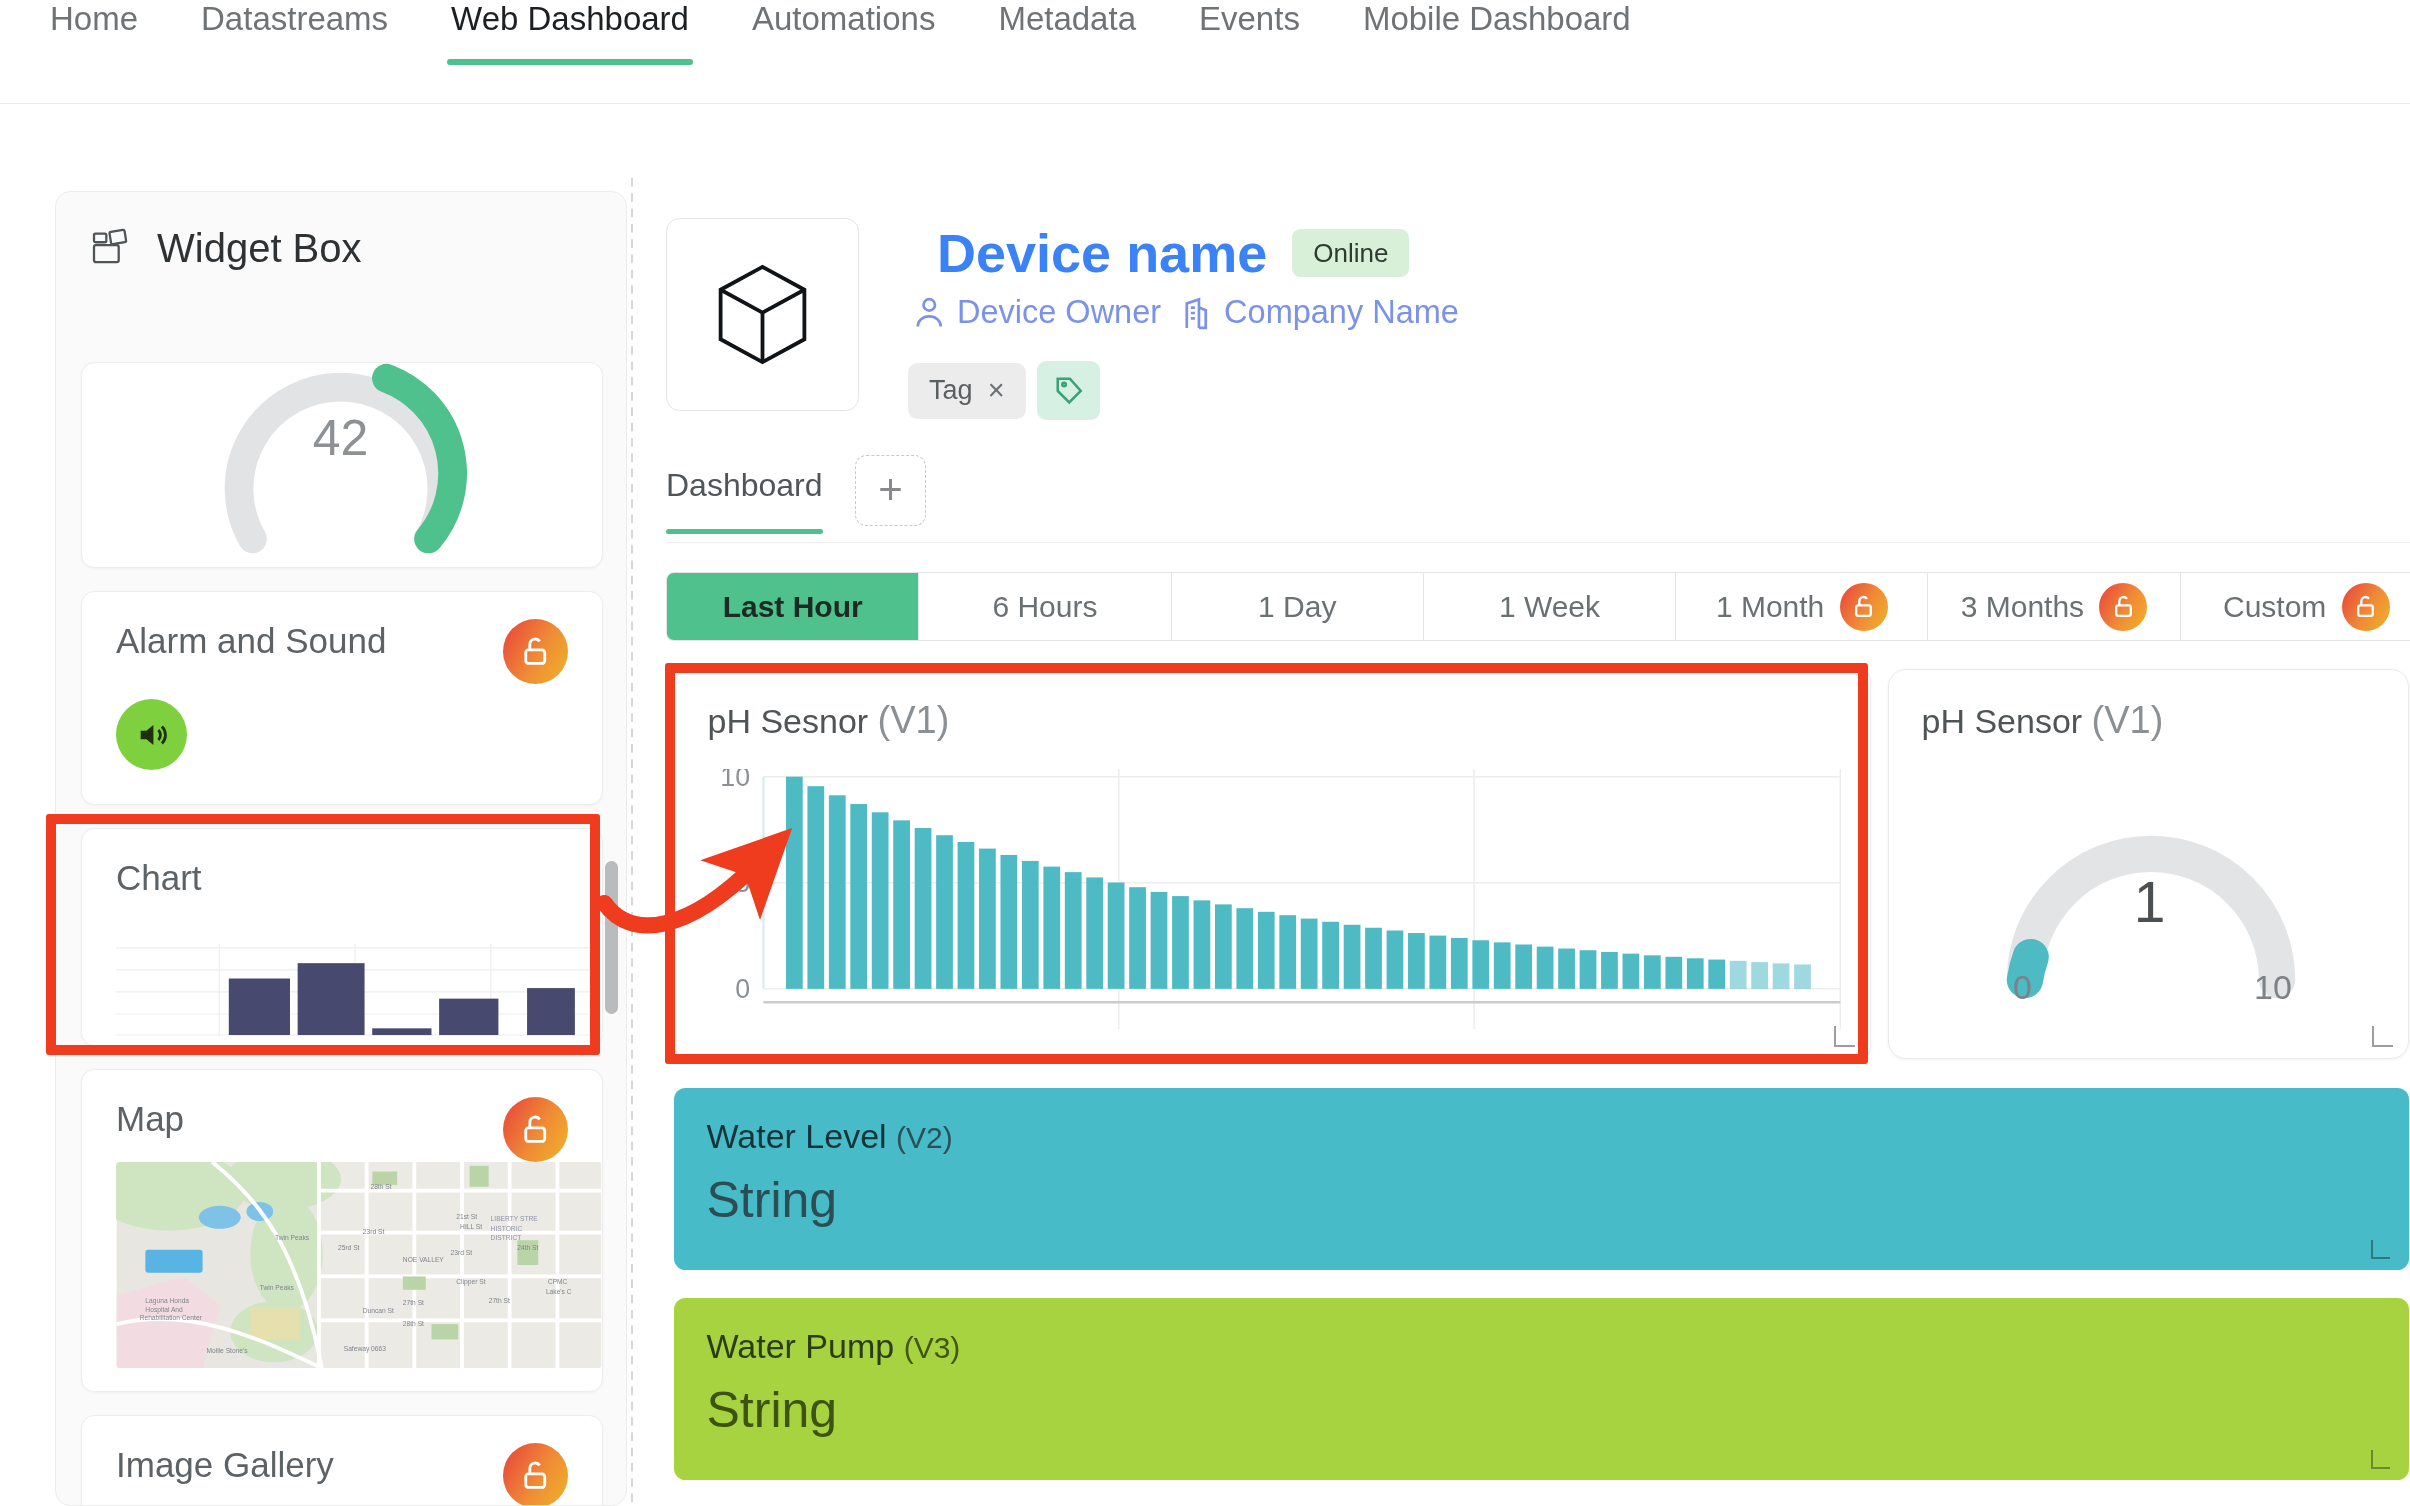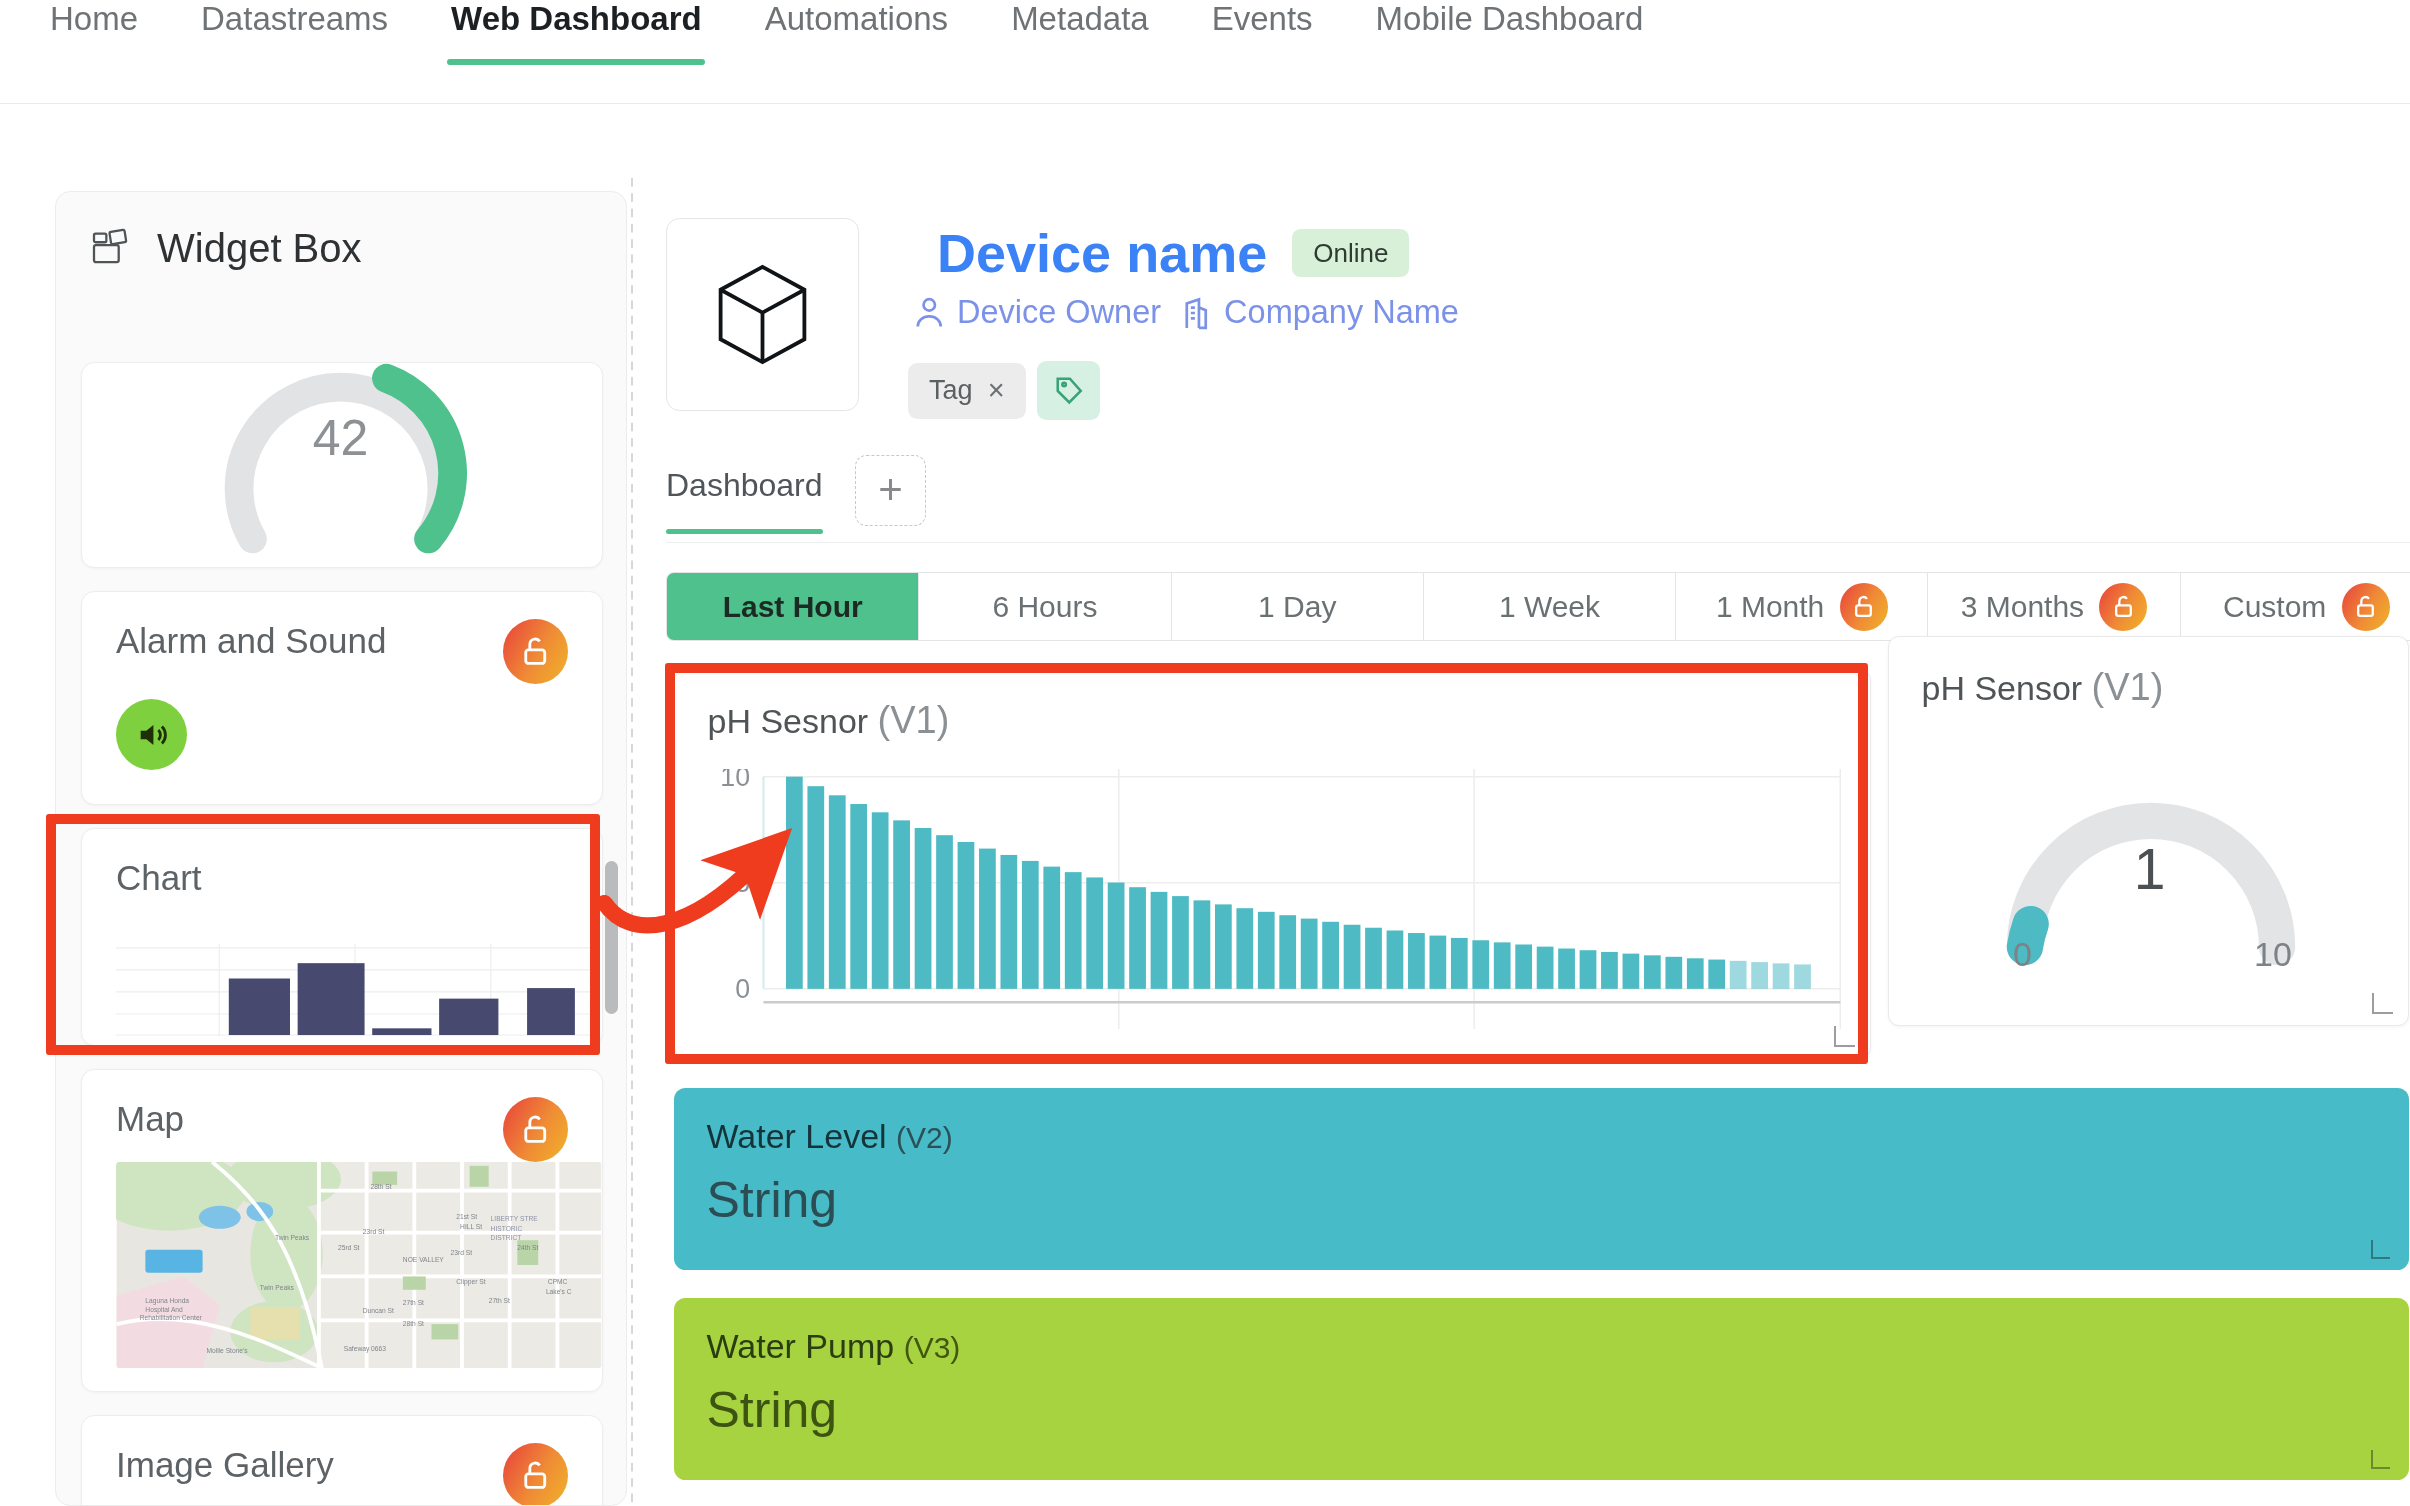--- a/index.html
+++ b/index.html
@@ -16,21 +16,21 @@
     border-bottom: 1.9px solid #e9eaec;
     display: flex; align-items: flex-start;
     padding-left: 50px;
   }
   .nav-item {
     position: relative;
     font-size: 33px; color: #6f7376; font-weight: 400;
     padding: 0 0 25px 0; margin-right: 63px;
     white-space: nowrap; cursor: pointer;
   }
-  .nav-item.active { color: #1d2023; font-weight: 700; }
+  .nav-item.active { color: #1d2023; font-weight: 400; }
   .nav-item.active::after {
     content: ""; position: absolute; left: -3.8px; right: -3.8px; bottom: -1.9px;
     height: 5.7px; background: #4fc18c; border-radius: 2.9px;
   }
 
   
   .sidebar {
     position: absolute; left: 55px; top: 191px;
     width: 572px; height: 1315px;
     background: #fafafa;
@@ -207,23 +207,23 @@
   .range-btn .lockbadge-sm svg { width: 25px; height: 25px; }
 
   
   .w-chart {
     position: absolute; left: 674px; top: 669px;
     width: 1197px; height: 390px;
     background: #fff; border: 1px solid #eaeaea; border-radius: 11.5px;
     box-shadow: 0 1px 3.8px rgba(0,0,0,0.05);
   }
   .w-gauge {
-    position: absolute; left: 1888px; top: 636px;
+    position: absolute; left: 1888px; top: 669px;
     width: 521px; height: 390px;
-    background: #fff; border: 1px solid #eaeaea; border-radius: 11px;
+    background: #fff; border: 1px solid #eaeaea; border-radius: 18px;
     box-shadow: 0 1px 3.8px rgba(0,0,0,0.05);
   }
   .w-title {
     font-size: 34px; color: #4f5457; padding: 29px 0 0 32.5px;
   }
   .w-title .vpin { font-size: 38px; color: #8b9094; }
 
   .resize-handle {
     position: absolute; right: 15.3px; bottom: 11.5px;
     width: 21px; height: 21px;

